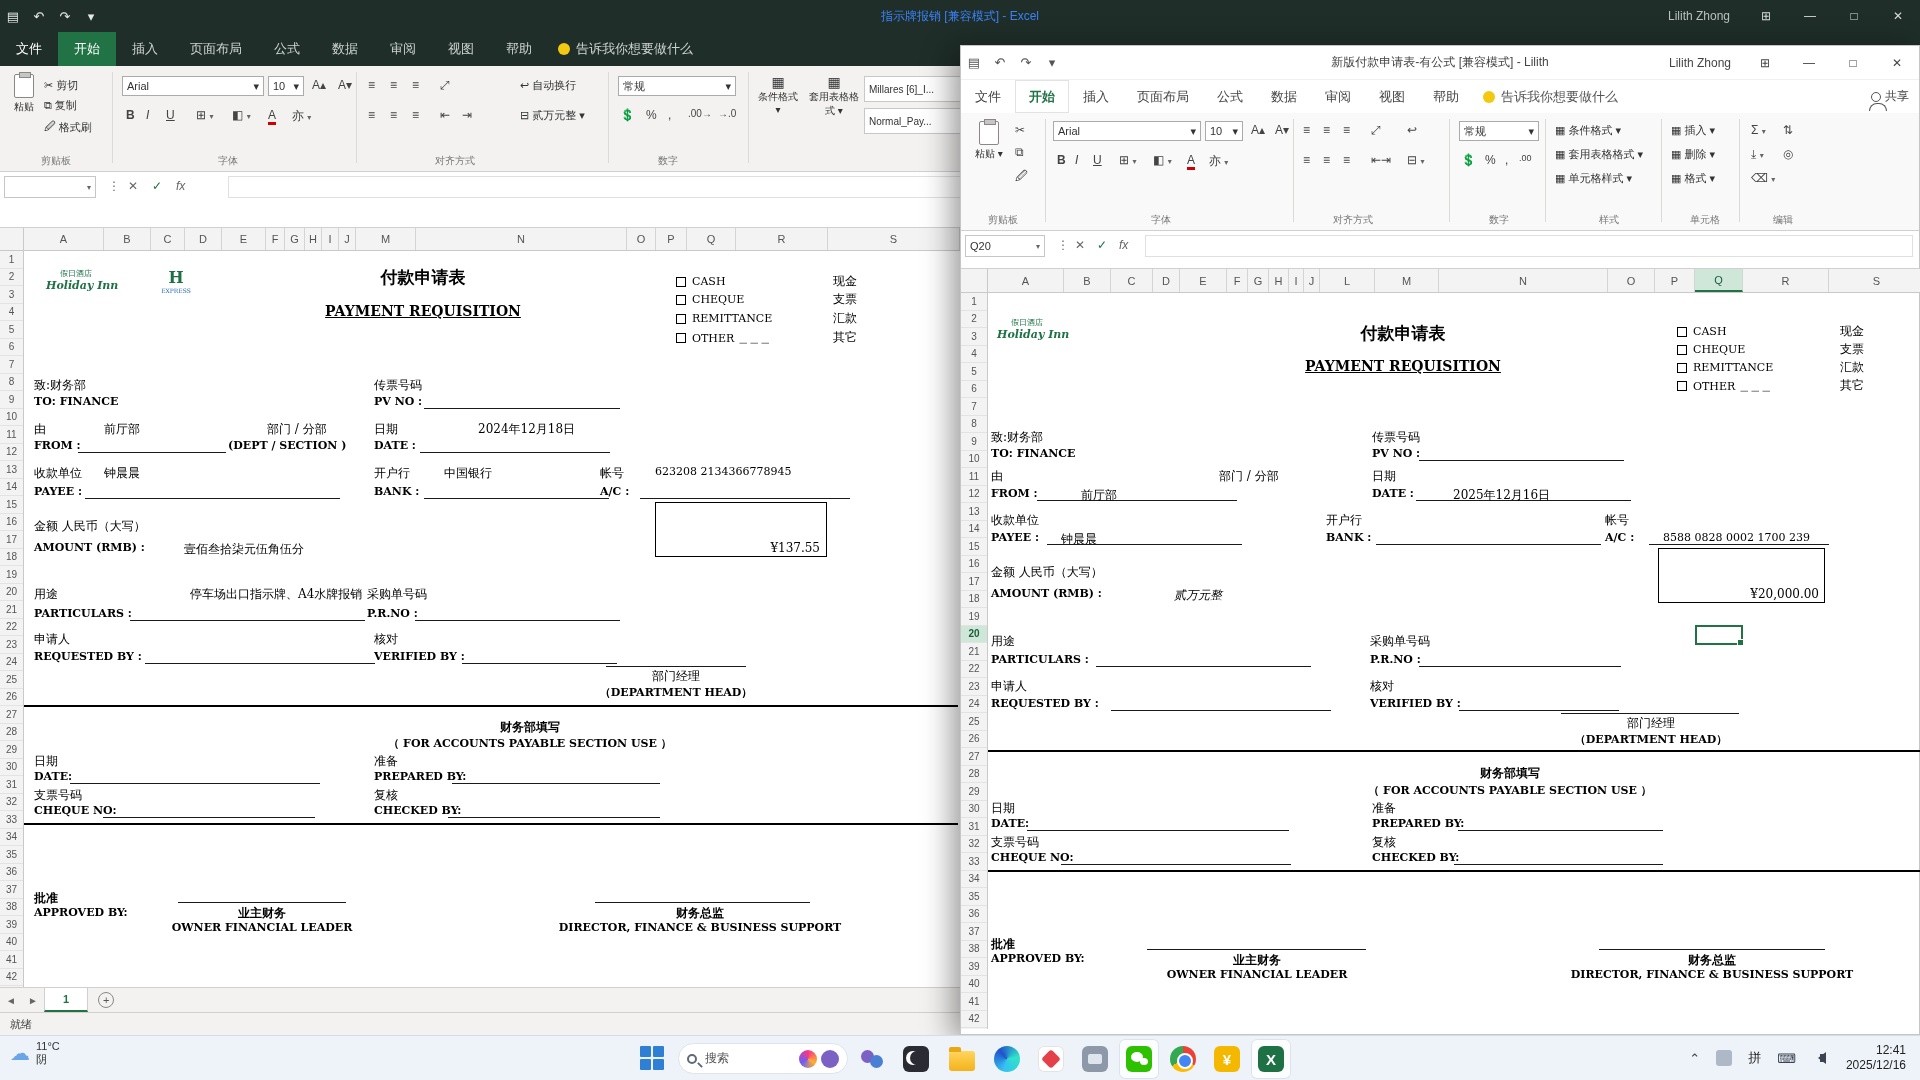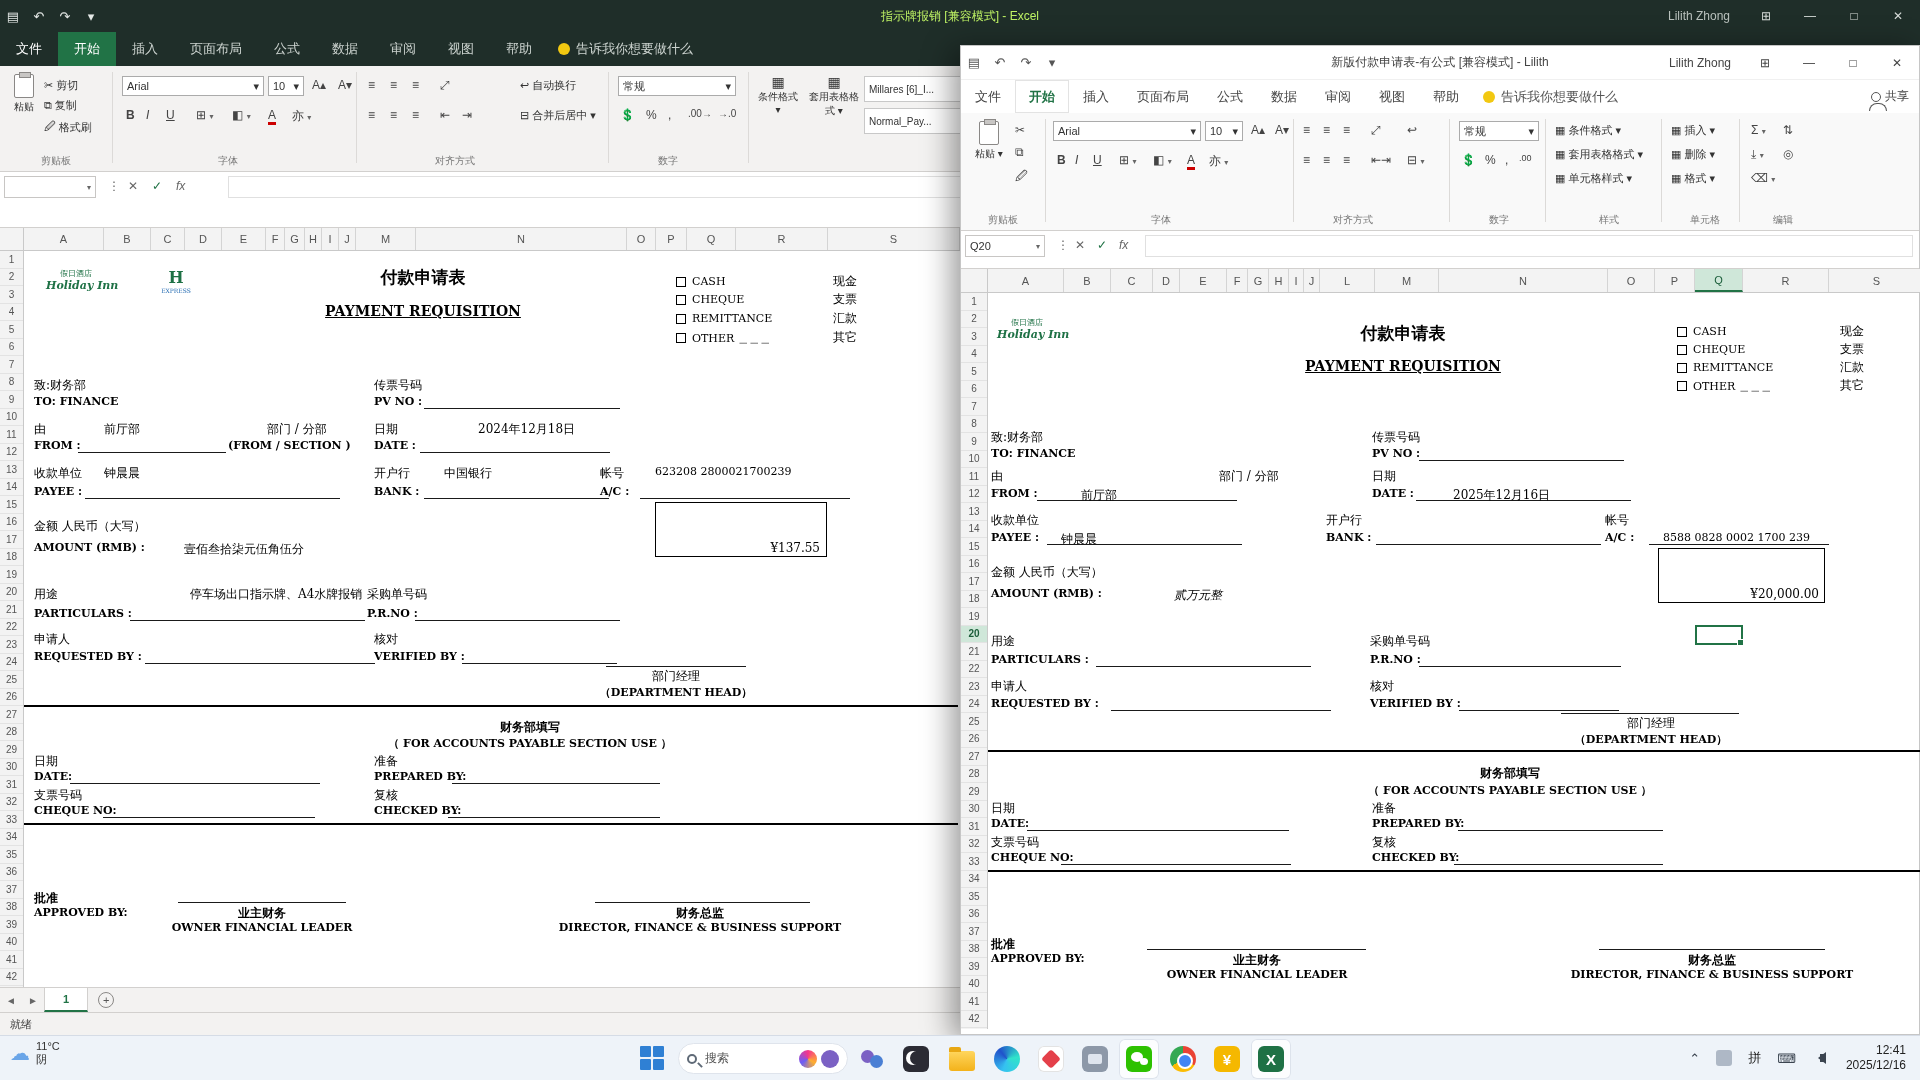--- a/index.html
+++ b/index.html
@@ -12,21 +12,21 @@
 .it{font-style:italic}
 .ctr{transform:translateX(-50%)}
 .uline{position:absolute;height:0;border-bottom:1px solid #1a1a1a}
 .thick{position:absolute;height:0;border-bottom:2px solid #000}
 .cb{position:absolute;width:10px;height:10px;border:1px solid #000;background:#fff}
 .rect{position:absolute;border:1px solid #000}
 
 .back-win{position:absolute;left:0;top:0;width:1920px;height:1035px;background:#fff}
 .bw-titlebar{height:32px;background:#1f2e29;display:flex;align-items:center;color:#c9cfcc;font-size:12px;position:relative}
 .qa-ic{width:26px;text-align:center;color:#e4e8e6;font-size:13px;cursor:default}
-.bw-title{position:absolute;left:50%;transform:translateX(-50%);color:#bef264;font-size:12px}
+.bw-title{position:absolute;left:50%;transform:translateX(-50%);color:#3b82f6;font-size:12px}
 .bw-right{margin-left:auto;display:flex;align-items:center;height:100%}
 .bw-user{margin-right:14px;color:#b9c1bd}
 .winbtn{width:44px;height:100%;display:flex;align-items:center;justify-content:center;color:#d7dcd9;font-size:12px}
 .bw-tabstrip{height:34px;background:#1f2e29;display:flex;align-items:center;position:relative}
 .bw-tablist{display:flex;height:100%}
 .bw-tab{padding:0 16px;display:flex;align-items:center;color:#cdd4d0;font-size:13px;cursor:default}
 .bw-tab:nth-child(1){color:#fff}
 .bw-tab:nth-child(2){background:#217346;color:#fff}
 .tellme{display:flex;align-items:center;color:#cdd4d0;font-size:13px;margin-left:10px}
 .bulb{width:12px;height:12px;border-radius:50%;background:#f2c811;margin-right:6px}
@@ -191,21 +191,21 @@
       <span class="ric" style="left:368px;top:12px">≡</span>
       <span class="ric" style="left:390px;top:12px">≡</span>
       <span class="ric" style="left:412px;top:12px">≡</span>
       <span class="ric" style="left:440px;top:12px">⤢</span>
       <span class="minibtn" style="left:520px;top:12px">↩ <span>自动换行</span></span>
       <span class="ric" style="left:368px;top:42px">≡</span>
       <span class="ric" style="left:390px;top:42px">≡</span>
       <span class="ric" style="left:412px;top:42px">≡</span>
       <span class="ric" style="left:440px;top:42px">⇤</span>
       <span class="ric" style="left:462px;top:42px">⇥</span>
-      <span class="minibtn" style="left:520px;top:42px">⊟ <span>合并后居中 ▾</span></span>
+      <span class="minibtn" style="left:520px;top:42px">⊟ <span>贰万元整 ▾</span></span>
       <span class="grp-label" style="left:455px;top:88px">对齐方式</span>
       <div class="rsep" style="left:608px"></div>
       <div class="combo" style="left:618px;top:10px;width:118px">
           <span>常规</span>
           <span class="caret">▾</span>
         </div>
       <span class="ric" style="left:620px;top:42px">💲</span>
       <span class="ric" style="left:646px;top:42px">%</span>
       <span class="ric" style="left:668px;top:42px">,</span>
       <span class="ric" style="left:688px;top:42px;font-size:10px">.00→</span>
@@ -327,30 +327,30 @@
       <div class="fi sm b" style="left:374px;top:395px">PV NO :</div>
       <div class="uline" style="left:424px;top:408px;width:196px"></div>
 
       <div class="fi" style="left:34px;top:421px">由</div>
       <div class="fi" style="left:104px;top:421px">前厅部</div>
       <div class="fi" style="left:267px;top:421px">部门 / 分部</div>
       <div class="fi" style="left:374px;top:421px">日期</div>
       <div class="fi" style="left:478px;top:421px">2024年12月18日</div>
       <div class="fi sm b" style="left:34px;top:439px">FROM :</div>
       <div class="uline" style="left:78px;top:452px;width:148px"></div>
-      <div class="fi sm b" style="left:228px;top:439px">(FROM / SECTION )</div>
+      <div class="fi sm b" style="left:228px;top:439px">(DEPT / SECTION )</div>
       <div class="fi sm b" style="left:374px;top:439px">DATE :</div>
       <div class="uline" style="left:420px;top:452px;width:190px"></div>
 
       <div class="fi" style="left:34px;top:465px">收款单位</div>
       <div class="fi" style="left:104px;top:465px">钟晨晨</div>
       <div class="fi" style="left:374px;top:465px">开户行</div>
       <div class="fi" style="left:444px;top:465px">中国银行</div>
       <div class="fi" style="left:600px;top:465px">帐号</div>
-      <div class="fi sm" style="left:655px;top:465px">623208 2800021700239</div>
+      <div class="fi sm" style="left:655px;top:465px">623208 2134366778945</div>
       <div class="fi sm b" style="left:34px;top:485px">PAYEE :</div>
       <div class="uline" style="left:85px;top:498px;width:255px"></div>
       <div class="fi sm b" style="left:374px;top:485px">BANK :</div>
       <div class="uline" style="left:424px;top:498px;width:185px"></div>
       <div class="fi sm b" style="left:600px;top:485px">A/C :</div>
       <div class="uline" style="left:640px;top:498px;width:210px"></div>
 
       <div class="fi" style="left:34px;top:518px">金额 人民币（大写）</div>
       <div class="rect" style="left:655px;top:502px;width:172px;height:55px"></div>
       <div class="fi sm b" style="left:34px;top:541px">AMOUNT (RMB) :</div>

